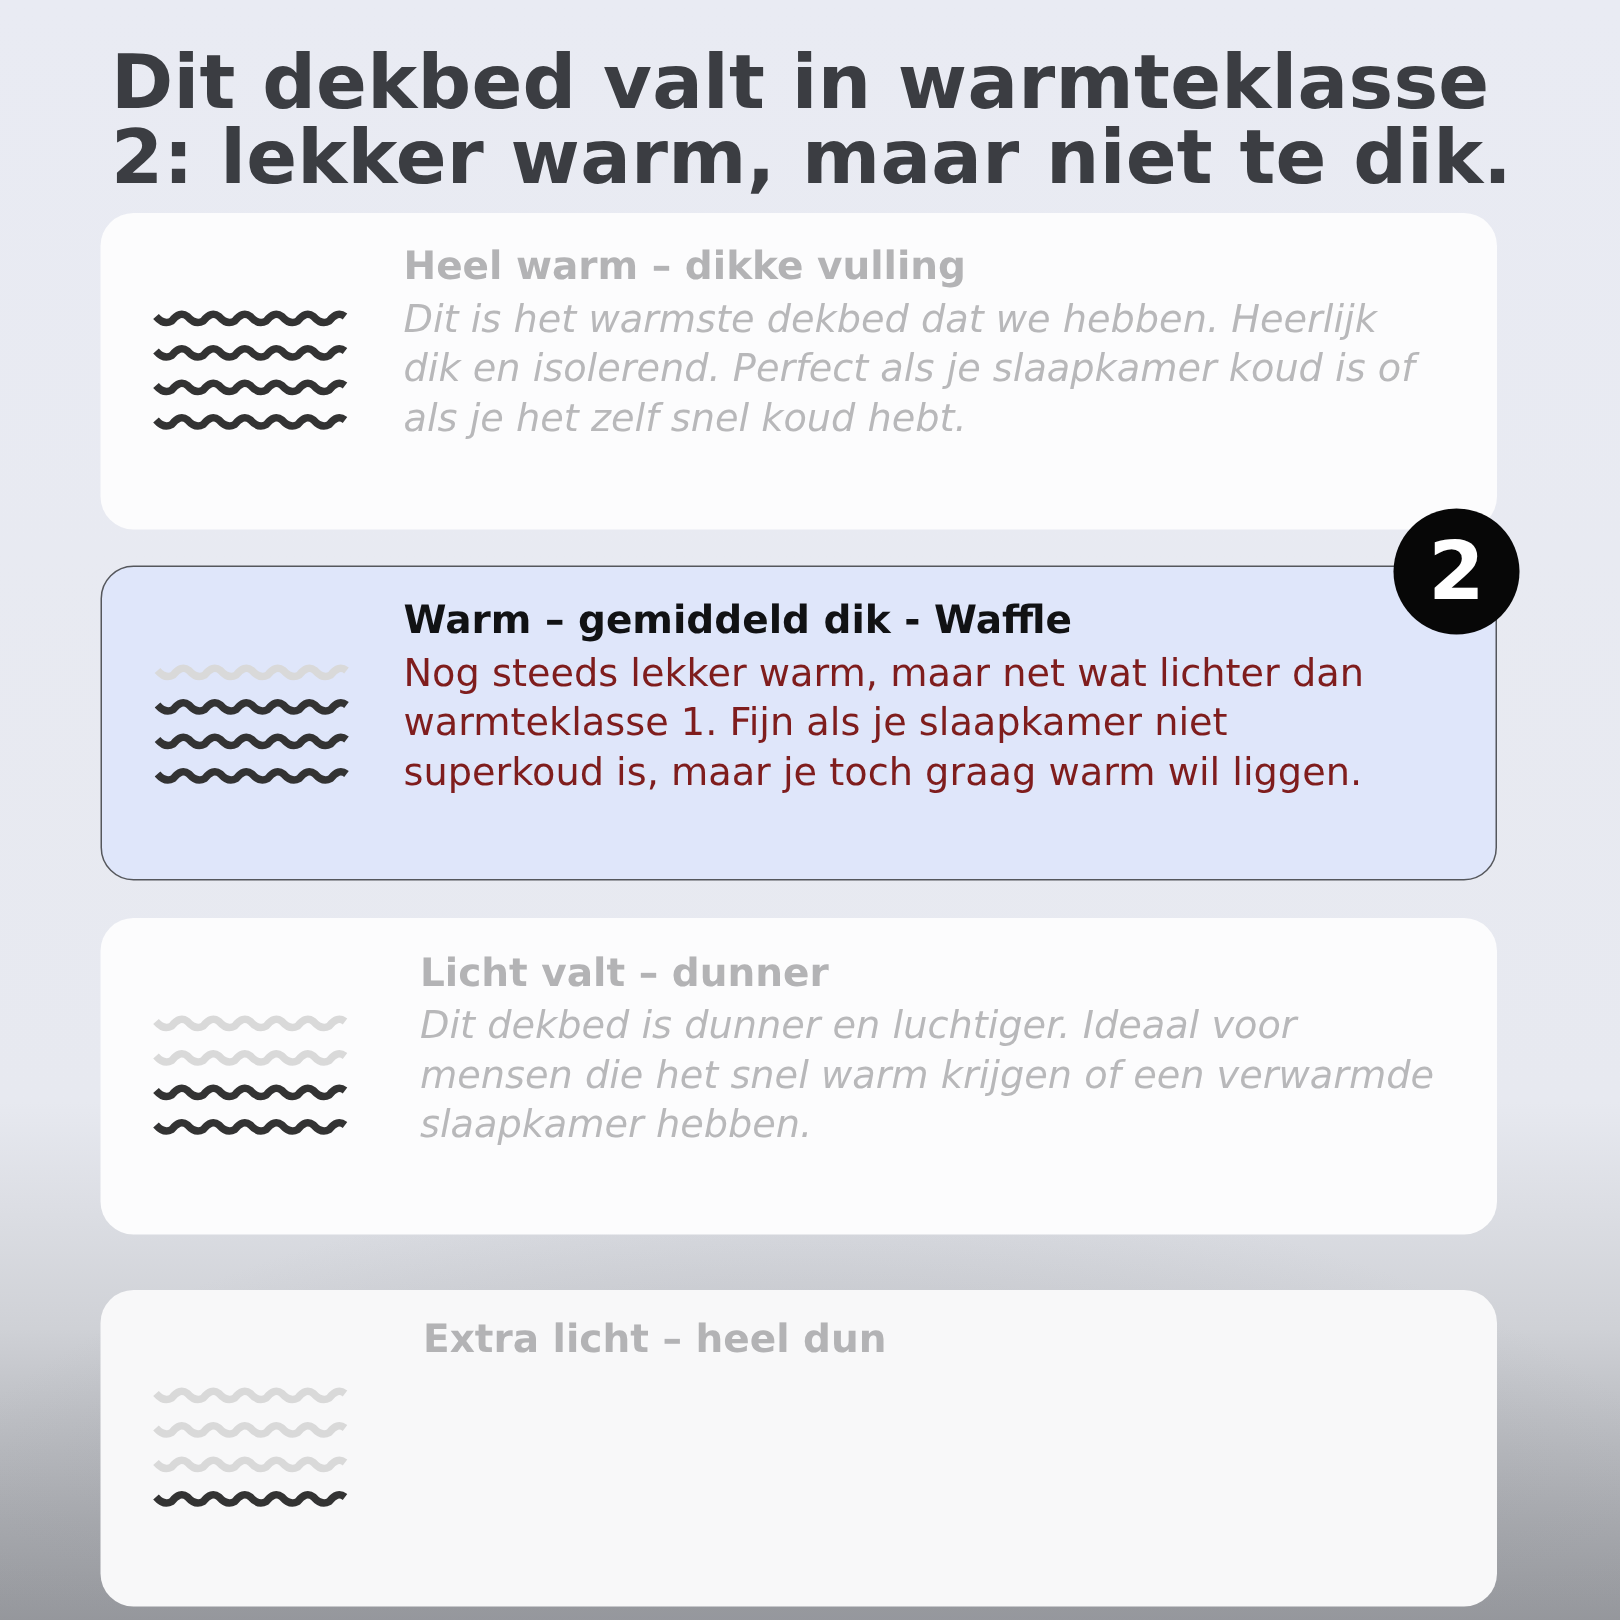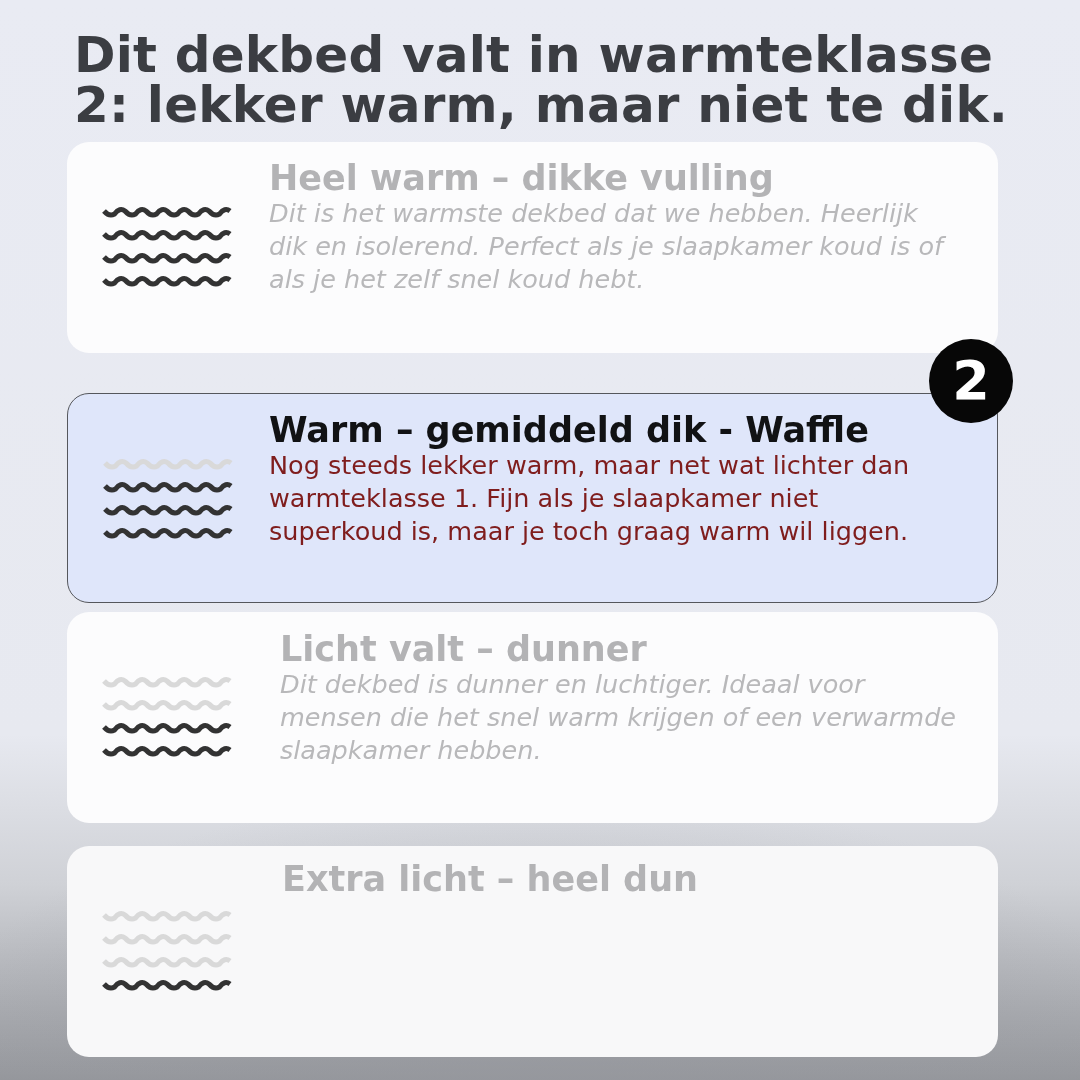--- a/index.html
+++ b/index.html
@@ -15,28 +15,28 @@
     font-size: 50px; font-weight: bold; line-height: 50px;
     color: #3b3d42; letter-spacing: 0.2px; margin: 0;
   }
   .card {
     position: absolute; left: 67px; width: 931px; height: 211px;
     background: #fcfcfd; border-radius: 22px; box-sizing: border-box;
   }
   .card.selected {
     background: #dfe6fa; border: 1.2px solid #55575c;
   }
-  .card.dim { background: #f8f8f9; }
+  .card.dim { background: #f8f8f9; margin-top: 14px; }
   .waves {
     position: absolute; left: 35px; top: 0; width: 130px; height: 100%;
   }
   .waves svg { position: absolute; left: 0; width: 130px; height: 14px; }
   .content { position: absolute; right: 40px; }
   .card-title {
-    font-size: 35px; font-weight: bold; line-height: 34px; margin: 0 0 2px 0;
+    font-size: 26px; font-weight: bold; line-height: 34px; margin: 0 0 2px 0;
   }
   .card-desc {
     font-size: 25.5px; line-height: 33px; margin: 0;
   }
   .muted .card-title { color: #b3b3b5; }
   .muted .card-desc { color: #b8b8ba; font-style: italic; }
   .selected .card-title { color: #111214; }
   .selected .card-desc { color: #7f1d1d; }
   .badge {
     position: absolute; left: 929px; top: 339px; width: 84px; height: 84px;
@@ -65,21 +65,21 @@
       <svg viewBox="0 0 130 14" style="top: 133px;">
         <path d="M2 5 Q 7.25 11, 12.5 8 Q 17.75 1, 23 5 Q 28.25 11, 33.5 8 Q 38.75 1, 44 5 Q 49.25 11, 54.5 8 Q 59.75 1, 65 5 Q 70.25 11, 75.5 8 Q 80.75 1, 86 5 Q 91.25 11, 96.5 8 Q 101.75 1, 107 5 Q 112.25 11, 117.5 8 Q 122.75 1, 128 5" fill="none" stroke="#333333" stroke-width="5" stroke-linecap="butt"></path>
       </svg>
     </div>
   <div class="content" style="left:202px; top:19px;">
     <p class="card-title">Heel warm – dikke vulling</p>
     <p class="card-desc">Dit is het warmste dekbed dat we hebben. Heerlijk dik en isolerend. Perfect als je slaapkamer koud is of als je het zelf snel koud hebt.</p>
   </div>
 </div>
 
-<div class="card selected" style="top:393px; height:210px;">
+<div class="card selected" style="top:377px; height:210px;">
   <div class="waves">
       <svg viewBox="0 0 130 14" style="top: 64px;">
         <path d="M2 5 Q 7.25 11, 12.5 8 Q 17.75 1, 23 5 Q 28.25 11, 33.5 8 Q 38.75 1, 44 5 Q 49.25 11, 54.5 8 Q 59.75 1, 65 5 Q 70.25 11, 75.5 8 Q 80.75 1, 86 5 Q 91.25 11, 96.5 8 Q 101.75 1, 107 5 Q 112.25 11, 117.5 8 Q 122.75 1, 128 5" fill="none" stroke="#d9d9d9" stroke-width="5" stroke-linecap="butt"></path>
       </svg>
       <svg viewBox="0 0 130 14" style="top: 87px;">
         <path d="M2 5 Q 7.25 11, 12.5 8 Q 17.75 1, 23 5 Q 28.25 11, 33.5 8 Q 38.75 1, 44 5 Q 49.25 11, 54.5 8 Q 59.75 1, 65 5 Q 70.25 11, 75.5 8 Q 80.75 1, 86 5 Q 91.25 11, 96.5 8 Q 101.75 1, 107 5 Q 112.25 11, 117.5 8 Q 122.75 1, 128 5" fill="none" stroke="#333333" stroke-width="5" stroke-linecap="butt"></path>
       </svg>
       <svg viewBox="0 0 130 14" style="top: 110px;">
         <path d="M2 5 Q 7.25 11, 12.5 8 Q 17.75 1, 23 5 Q 28.25 11, 33.5 8 Q 38.75 1, 44 5 Q 49.25 11, 54.5 8 Q 59.75 1, 65 5 Q 70.25 11, 75.5 8 Q 80.75 1, 86 5 Q 91.25 11, 96.5 8 Q 101.75 1, 107 5 Q 112.25 11, 117.5 8 Q 122.75 1, 128 5" fill="none" stroke="#333333" stroke-width="5" stroke-linecap="butt"></path>
       </svg>

